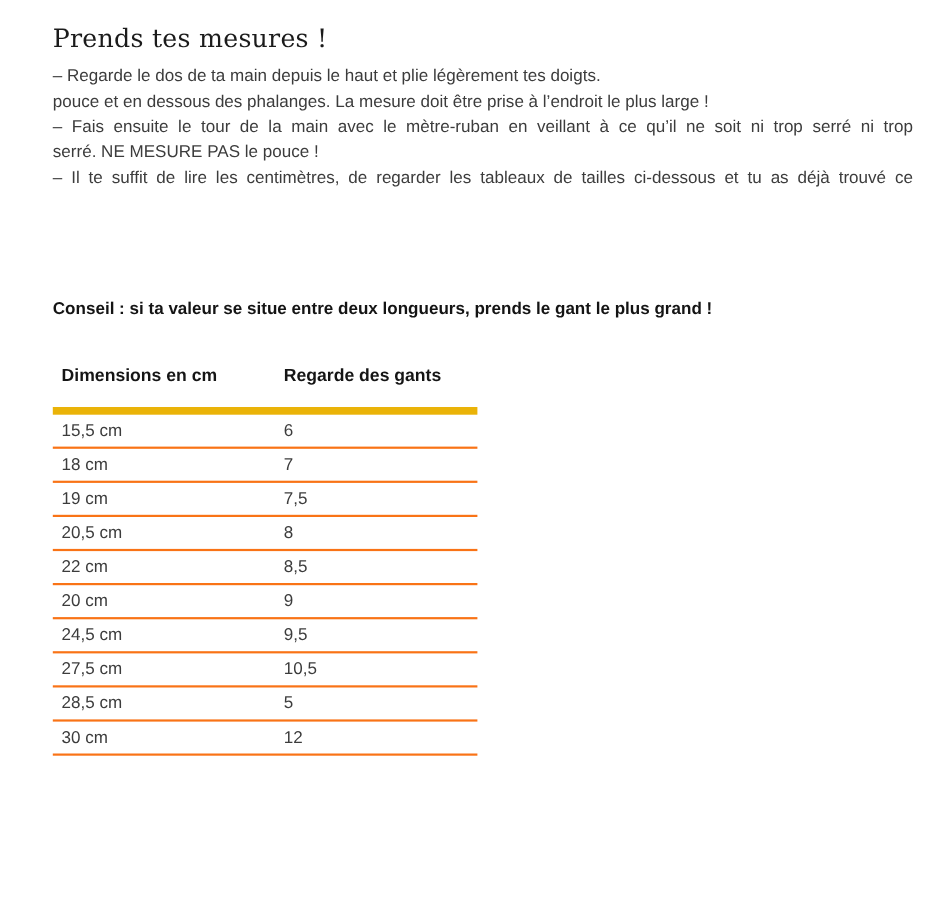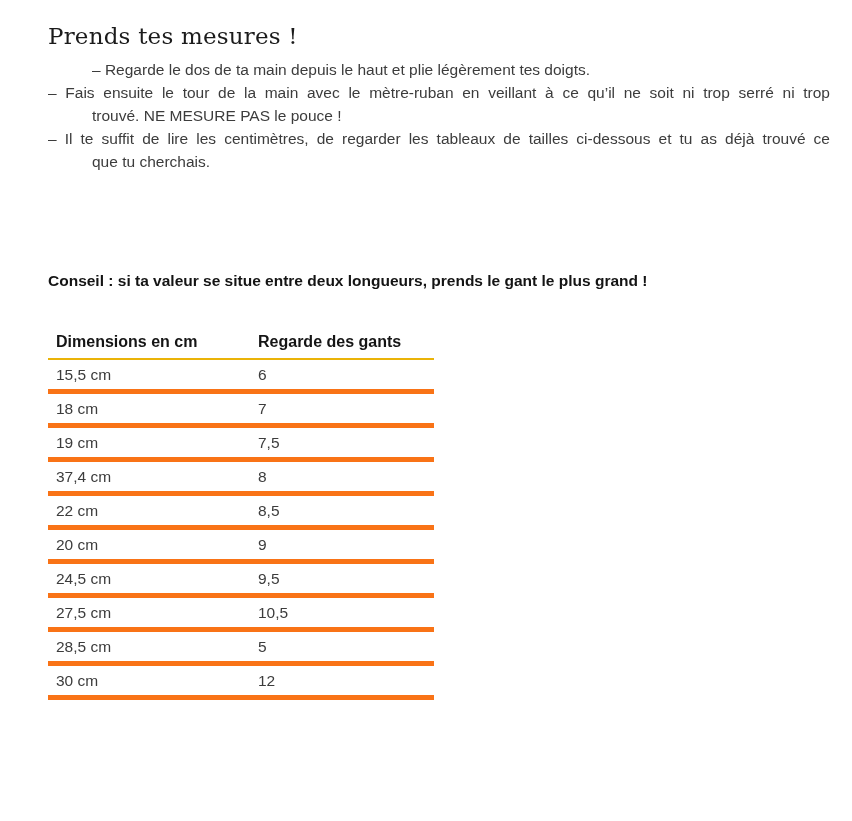--- a/index.html
+++ b/index.html
@@ -35,21 +35,20 @@
   }
   .mt-p1 { margin-top: 20px; }
   .mt-p  { margin-top: 16px; }
   .jl {               
     display: block;
     text-align: justify;
     text-align-last: justify;
   }
   .l {                
     display: block;
-    margin-left: 44px;
   }
   .tip {
     font-weight: bold;
     font-size: 15.5px;
     line-height: 23px;
     color: #141414;
     margin-top: 96px;
   }
   table.sizes {
     border-collapse: collapse;
@@ -59,52 +58,52 @@
     font-size: 15.5px;
     color: #3c3c3c;
   }
   table.sizes col.c1 { width: 202px; }
   table.sizes col.c2 { width: 184px; }
   table.sizes th {
     text-align: left;
     font-size: 16px;
     font-weight: bold;
     color: #151515;
-    border-bottom: 2px solid #eab308;
-    padding: 4px 0 7px 8px;
+    border-bottom: 7px solid #eab308;
+    padding: 4px 0 19px 8px;
   }
   table.sizes td {
-    border-bottom: 5px solid #f97316;
+    border-bottom: 2px solid #f97316;
     height: 29px;
     vertical-align: middle;
     padding: 0 0 0 8px;
   }
 </style>
 </head>
 <body>
 
 <div class="page">
 
   <h1 class="title">Prends tes mesures !</h1>
 
   <p class="para mt-p1">
     <span class="l">– Regarde le dos de ta main depuis le haut et plie légèrement tes doigts.</span>
   </p>
 
   <p class="para mt-p">
+    <span class="l">pouce et en dessous des phalanges. La mesure doit être prise à l’endroit le plus large !</span>
   </p>
 
   <p class="para mt-p">
     <span class="jl">– Fais ensuite le tour de la main avec le mètre-ruban en veillant à ce qu’il ne soit ni trop serré ni trop</span>
-    <span class="l">trouvé. NE MESURE PAS le pouce !</span>
+    <span class="l">serré. NE MESURE PAS le pouce !</span>
   </p>
 
   <p class="para mt-p">
     <span class="jl">– Il te suffit de lire les centimètres, de regarder les tableaux de tailles ci-dessous et tu as déjà trouvé ce</span>
-    <span class="l">que tu cherchais.</span>
   </p>
 
   <p class="tip">Conseil : si ta valeur se situe entre deux longueurs, prends le gant le plus grand !</p>
 
   <table class="sizes">
     <colgroup>
         <col class="c1">
         <col class="c2">
       </colgroup>
     <thead>
@@ -120,21 +119,21 @@
       </tr>
       <tr>
         <td>18 cm</td>
         <td>7</td>
       </tr>
       <tr>
         <td>19 cm</td>
         <td>7,5</td>
       </tr>
       <tr>
-        <td>37,4 cm</td>
+        <td>20,5 cm</td>
         <td>8</td>
       </tr>
       <tr>
         <td>22 cm</td>
         <td>8,5</td>
       </tr>
       <tr>
         <td>20 cm</td>
         <td>9</td>
       </tr>

